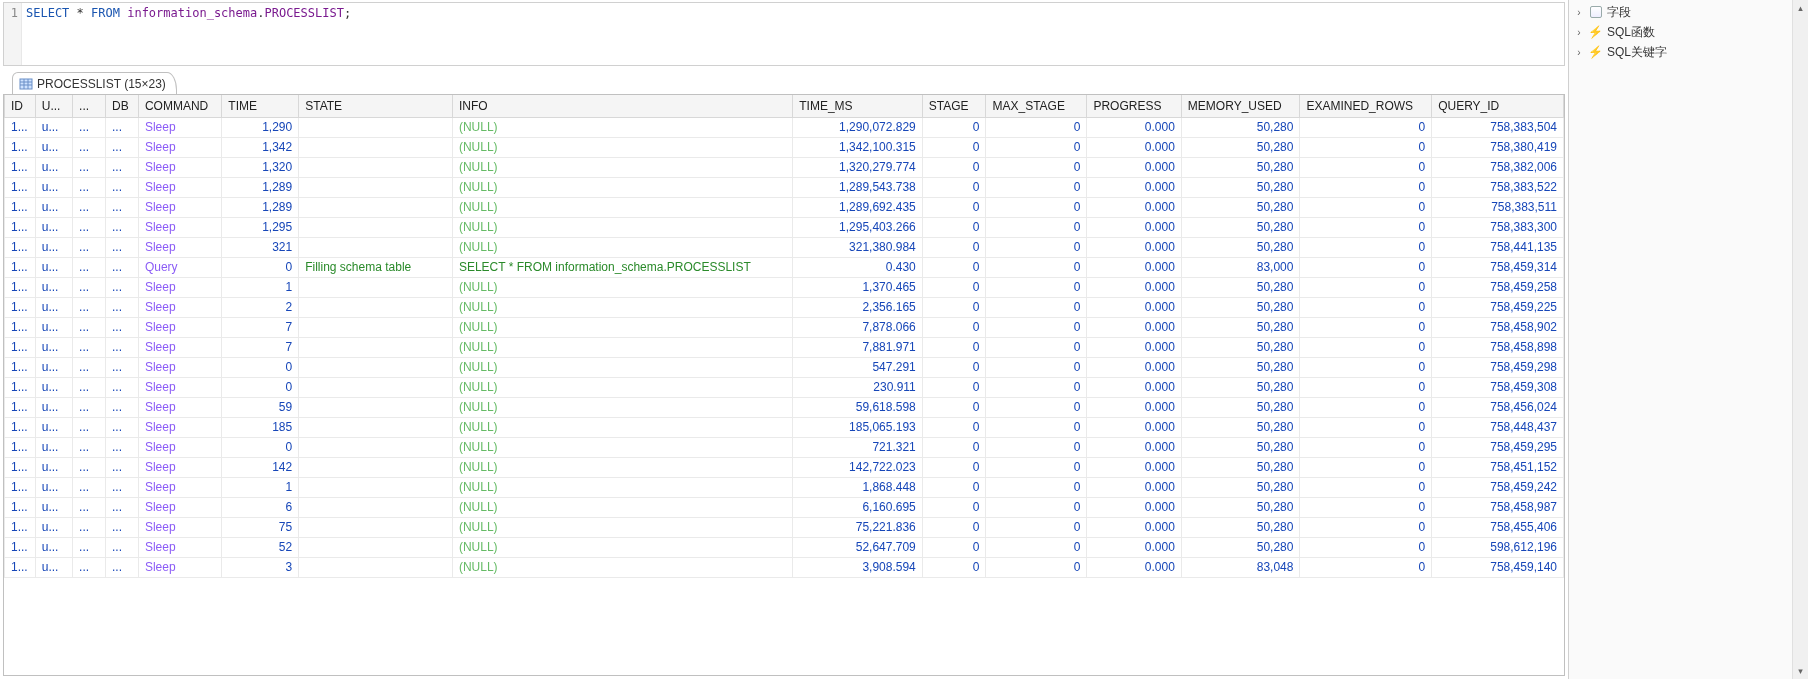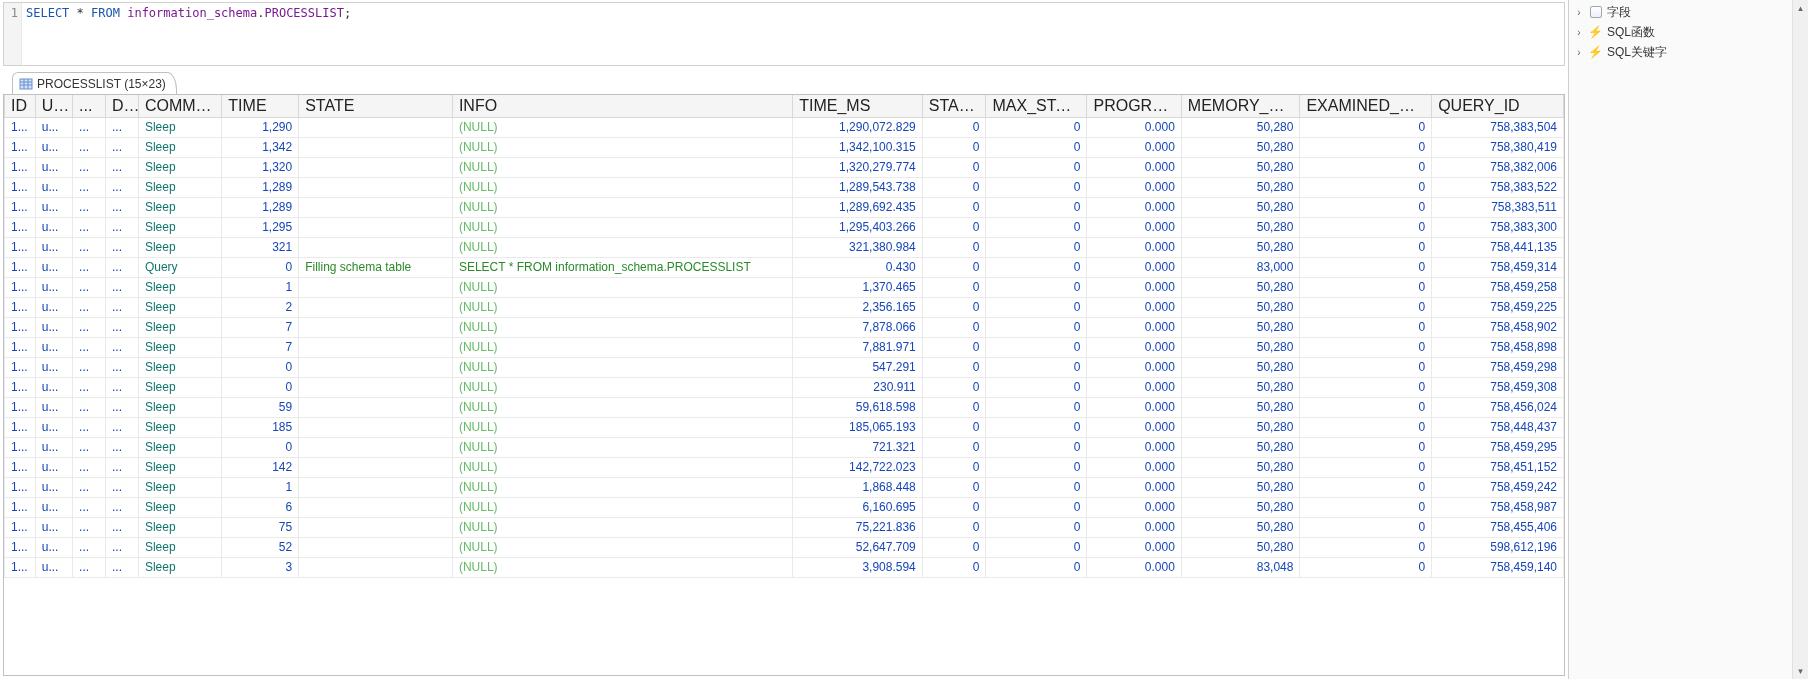--- a/index.html
+++ b/index.html
@@ -133,41 +133,41 @@
   border-collapse: collapse;
   width: 100%;
   table-layout: fixed;
 }
 table.grid th {
   background: #f5f5f5;
   border: 1px solid #d8d8d8;
   border-top: none;
   font-weight: normal;
   color: #222;
-  font-size: 16px;
+  font-size: 12px;
   height: 22px;
   padding: 0 6px;
   text-align: left;
   white-space: nowrap;
   overflow: hidden;
   text-overflow: ellipsis;
 }
 table.grid th.num { }
 table.grid td {
   border: 1px solid #eaeaea;
   border-top: none;
   height: 20px;
   padding: 0 6px;
   white-space: nowrap;
   overflow: hidden;
   text-overflow: ellipsis;
   font-size: 12px;
 }
 .c-id, .c-u, .c-b1, .c-b2 { color: #1646b8; }
-.c-cmd { color: #0f766e; }
+.c-cmd { color: #8b5cf6; }
 .c-null { color: #66bb66; }
 .c-num { color: #1646b8; text-align: right; }
 .c-txt { color: #2a8a2a; margin-left: 32px; }
 td.r { text-align: right; }
 col.w-id { width: 28px; }
 col.w-u { width: 34px; }
 col.w-b { width: 30px; }
 col.w-db { width: 30px; }
 col.w-cmd { width: 76px; }
 col.w-time { width: 70px; }

